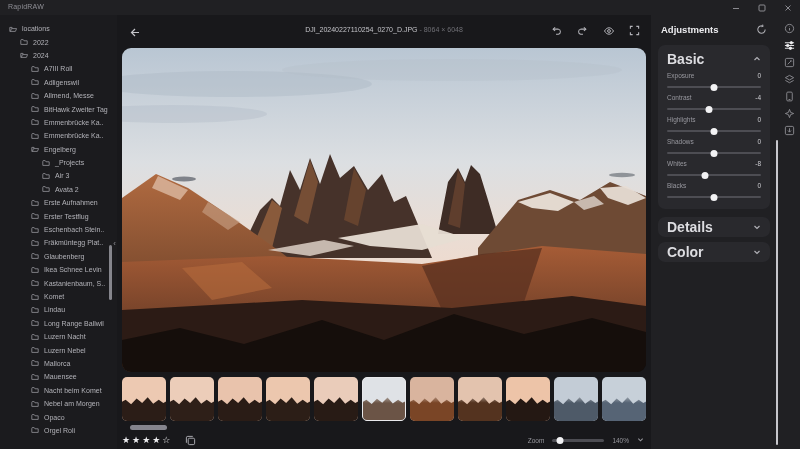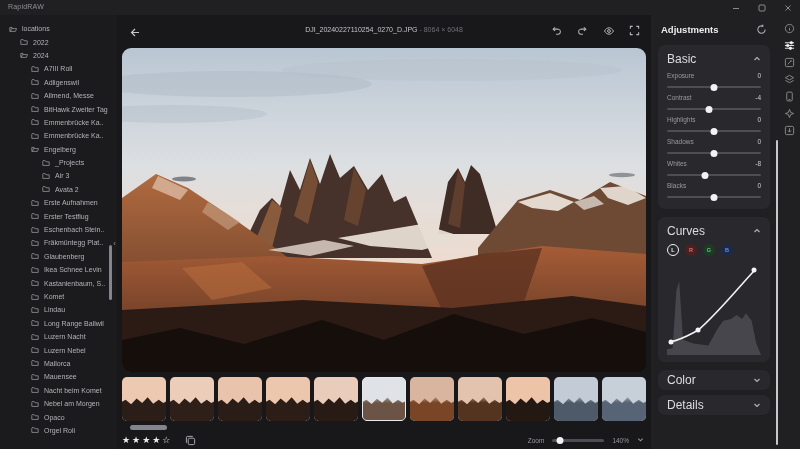--- a/index.html
+++ b/index.html
@@ -45,21 +45,21 @@
   .zoomctl{margin-left:auto;display:flex;align-items:center;gap:8px;font-size:6.5px;color:#97979d;}
   .ztrack{width:52px;height:3px;background:#4d4d53;border-radius:1.5px;position:relative;cursor:pointer;}
   .zthumb{position:absolute;top:-2px;width:7px;height:7px;border-radius:50%;background:#f2f2f4;transform:translateX(-50%);}
   
   .panel{position:absolute;top:15px;left:651px;width:126px;bottom:12px;}
   .panel-head{display:flex;justify-content:space-between;align-items:center;margin:9px 10px 10px;}
   .panel-title{font-size:9.5px;font-weight:bold;color:#ececef;}
   .reset-icon{display:flex;cursor:pointer;}
   .card{background:#29292d;border-radius:7px;margin:0 7px 8px;padding:7px 9px;box-sizing:border-box;}
   .card-head{display:flex;justify-content:space-between;align-items:center;height:14px;cursor:pointer;}
-  .card-title{font-size:12px;font-weight:normal;color:#dddde1;}
+  .card-title{font-size:14px;font-weight:bold;color:#dddde1;}
   .chev{display:flex;}
   .srow{margin-top:6px;cursor:pointer;}
   .sl{display:flex;justify-content:space-between;font-size:6.5px;color:#98989f;}
   .sl .sval{color:#cfcfd4;}
   .strack{height:2px;background:#4d4d53;border-radius:1px;position:relative;margin:7px 0 4px;}
   .sthumb{width:7px;height:7px;border-radius:50%;background:#f2f2f4;position:absolute;top:-2.5px;transform:translateX(-50%);}
   .channels{display:flex;gap:6px;margin:6px 0 4px;}
   .chan{width:12px;height:12px;border-radius:50%;display:flex;align-items:center;justify-content:center;
         font-size:5.5px;font-weight:bold;cursor:pointer;box-sizing:border-box;}
   .graph{position:relative;height:95px;margin-top:2px;}
@@ -516,63 +516,38 @@
               <span class="slabel">Blacks</span>
               <span class="sval">0</span>
             </div>
             <div class="strack">
               <div class="sthumb" style="left:50%"></div>
             </div>
           </div>
         </div>
     </div>
 
-    <div class="card">
-      <div class="card-head">
-        <span class="card-title">Curves</span>
-        <span class="chev">
-          <svg width="8" height="8" viewBox="0 0 8 8" fill="none" stroke="#b0b0b6" stroke-width="1.2">
-              <path d="M1.5 5 L4 2.5 L6.5 5"></path>
-            </svg>
-        </span>
-      </div>
-      <div class="channels" id="channels">
-          <div class="chan" style="background: transparent; color: rgb(242, 242, 244); border: 1px solid rgb(242, 242, 244);">L</div>
-          <div class="chan" style="background: rgb(74, 32, 32); color: rgb(224, 108, 108);">R</div>
-          <div class="chan" style="background: rgb(29, 58, 36); color: rgb(108, 192, 124);">G</div>
-          <div class="chan" style="background: rgb(28, 42, 74); color: rgb(108, 143, 224);">B</div>
-        </div>
-      <div class="graph" id="graph">
-        <svg id="curveSvg" width="100%" height="100%" viewBox="0 0 100 100" preserveAspectRatio="none">
-          <path d="M0,100 L0,94 L6,93 L10,32 L13,22 L17,84 L28,88 L44,90 L54,72 L60,64 L68,62 L74,58 L80,62 L84,56 L90,64 L95,88 L100,100 Z" fill="#5a5a60" opacity="0.6"></path>
-          <path id="curvePath" fill="none" stroke="#f2f2f4" stroke-width="1.6" vector-effect="non-scaling-stroke" d="M4,86 C 15,84 25,78 33,74 C 55,55 75,30 93,11"></path>
-        </svg>
-      <div class="cpoint" style="left: 4%; top: 86%;"></div>
-          <div class="cpoint" style="left: 33%; top: 74%;"></div>
-          <div class="cpoint" style="left: 93%; top: 11%;"></div>
-        </div>
-    </div>
 
     <div id="collapsedCards">
+        <div class="card small">
+          <span class="card-title">Details</span>
+          <span class="chev">
+            <svg width="8" height="8" viewBox="0 0 8 8" fill="none" stroke="#b0b0b6" stroke-width="1.2">
+              <path d="M1.5 3 L4 5.5 L6.5 3"></path>
+            </svg>
+          </span>
+        </div>
         <div class="card small">
           <span class="card-title">Color</span>
           <span class="chev">
             <svg width="8" height="8" viewBox="0 0 8 8" fill="none" stroke="#b0b0b6" stroke-width="1.2">
               <path d="M1.5 3 L4 5.5 L6.5 3"></path>
             </svg>
           </span>
         </div>
-        <div class="card small">
-          <span class="card-title">Details</span>
-          <span class="chev">
-            <svg width="8" height="8" viewBox="0 0 8 8" fill="none" stroke="#b0b0b6" stroke-width="1.2">
-              <path d="M1.5 3 L4 5.5 L6.5 3"></path>
-            </svg>
-          </span>
-        </div>
       </div>
   </div>
 
   <div class="panel-scrollbar"></div>
 
   <div class="railbar" id="railbar">
     <span>
       <svg width="11" height="11" viewBox="0 0 12 12" fill="none" stroke-width="1">
           <circle cx="6" cy="6" r="4.5"></circle>
           <path d="M6 5.5 V8.2 M6 3.6 V4"></path>

